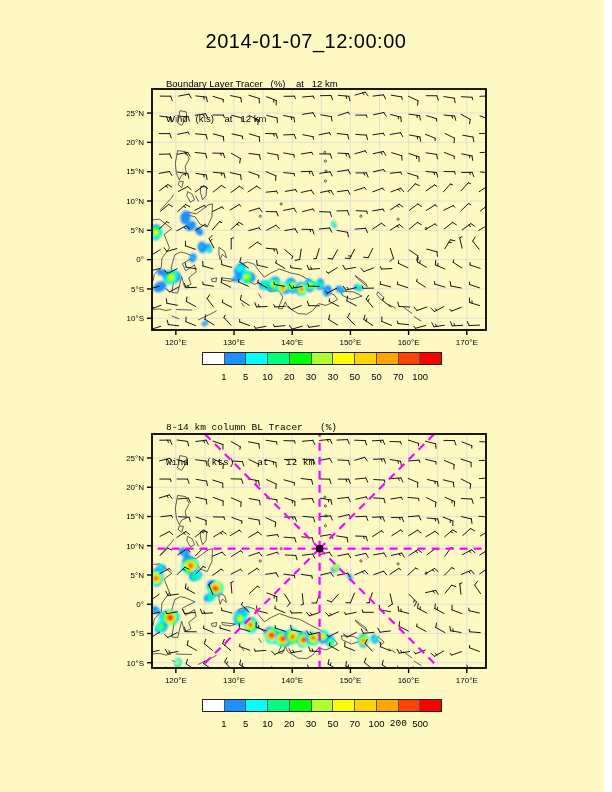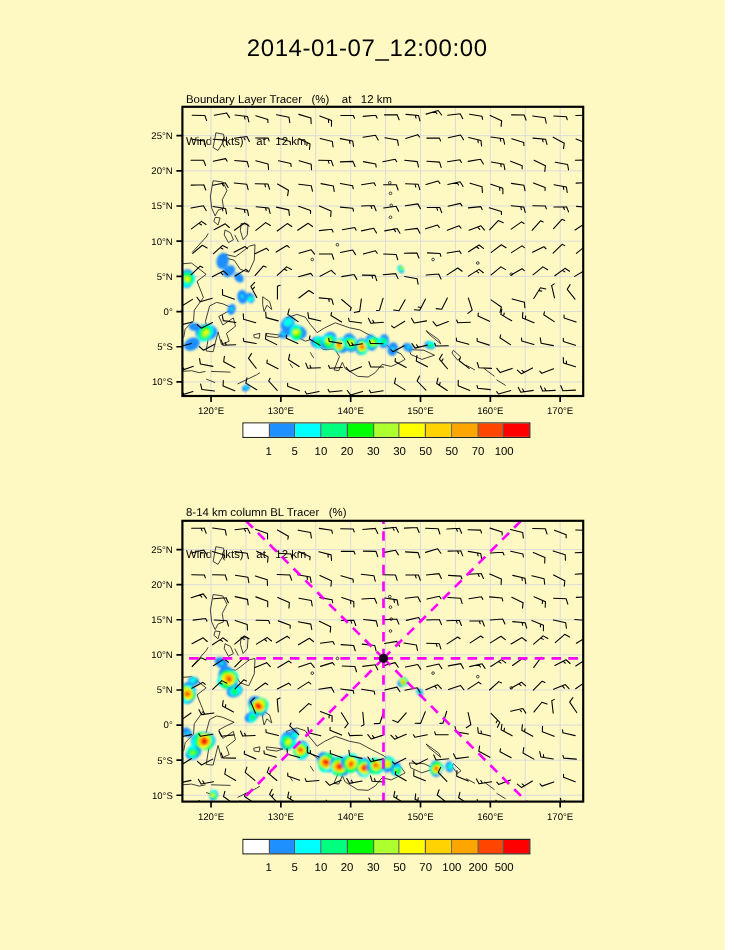--- a/index.html
+++ b/index.html
@@ -1,22 +1,22 @@
 <!DOCTYPE html>
 <html><head>
 <meta charset="utf-8">
 <style>
   html,body{margin:0;padding:0;background:#fff;}
   .page{position:relative;width:604px;height:792px;background:#fef9c3;
         font-family:"Liberation Sans",sans-serif;color:#000;overflow:hidden;}
   .title{position:absolute;top:30px;left:0;width:612px;text-align:center;
          font-size:20px;letter-spacing:0.5px;}
-  .sub{position:absolute;left:155px;font-size:9.5px;line-height:11.5px;white-space:pre;}
+  .sub{position:absolute;left:166px;font-size:9.5px;line-height:11.5px;white-space:pre;}
   #sub1{top:55px;}
-  #sub2{top:399px;}
+  #sub2{top:399px;font-family:Liberation Mono, monospace;}
   svg{position:absolute;left:0;}
   #map1{top:85px;}
   #map2{top:430px;}
   .cbar{position:absolute;left:202px;width:240px;height:13px;display:flex;
         border:1px solid #222;box-sizing:border-box;}
   .cbar>div{flex:1;border-right:1px solid #555;}
   .cbar>div:last-child{border-right:none;}
   #cbar1{top:352px;}
   #cbar2{top:699px;}
   .cblabels{position:absolute;left:202px;width:240px;height:12px;font-size:9.5px;}
@@ -1054,17 +1054,17 @@
     </div>
   <div class="cblabels" id="cblab2">
       <span style="left: 7.81818px;">1</span>
       <span style="left: 29.6364px;">5</span>
       <span style="left: 51.4545px;">10</span>
       <span style="left: 73.2727px;">20</span>
       <span style="left: 95.0909px;">30</span>
       <span style="left: 116.909px;">50</span>
       <span style="left: 138.727px;">70</span>
       <span style="left: 160.545px;">100</span>
-      <span style="left: 182.364px;">200</span>
+      <span style="left: 182.364px; font-family: Liberation Mono, monospace;">200</span>
       <span style="left: 204.182px;">500</span>
     </div>
 
 </div>
 
 </body></html>

